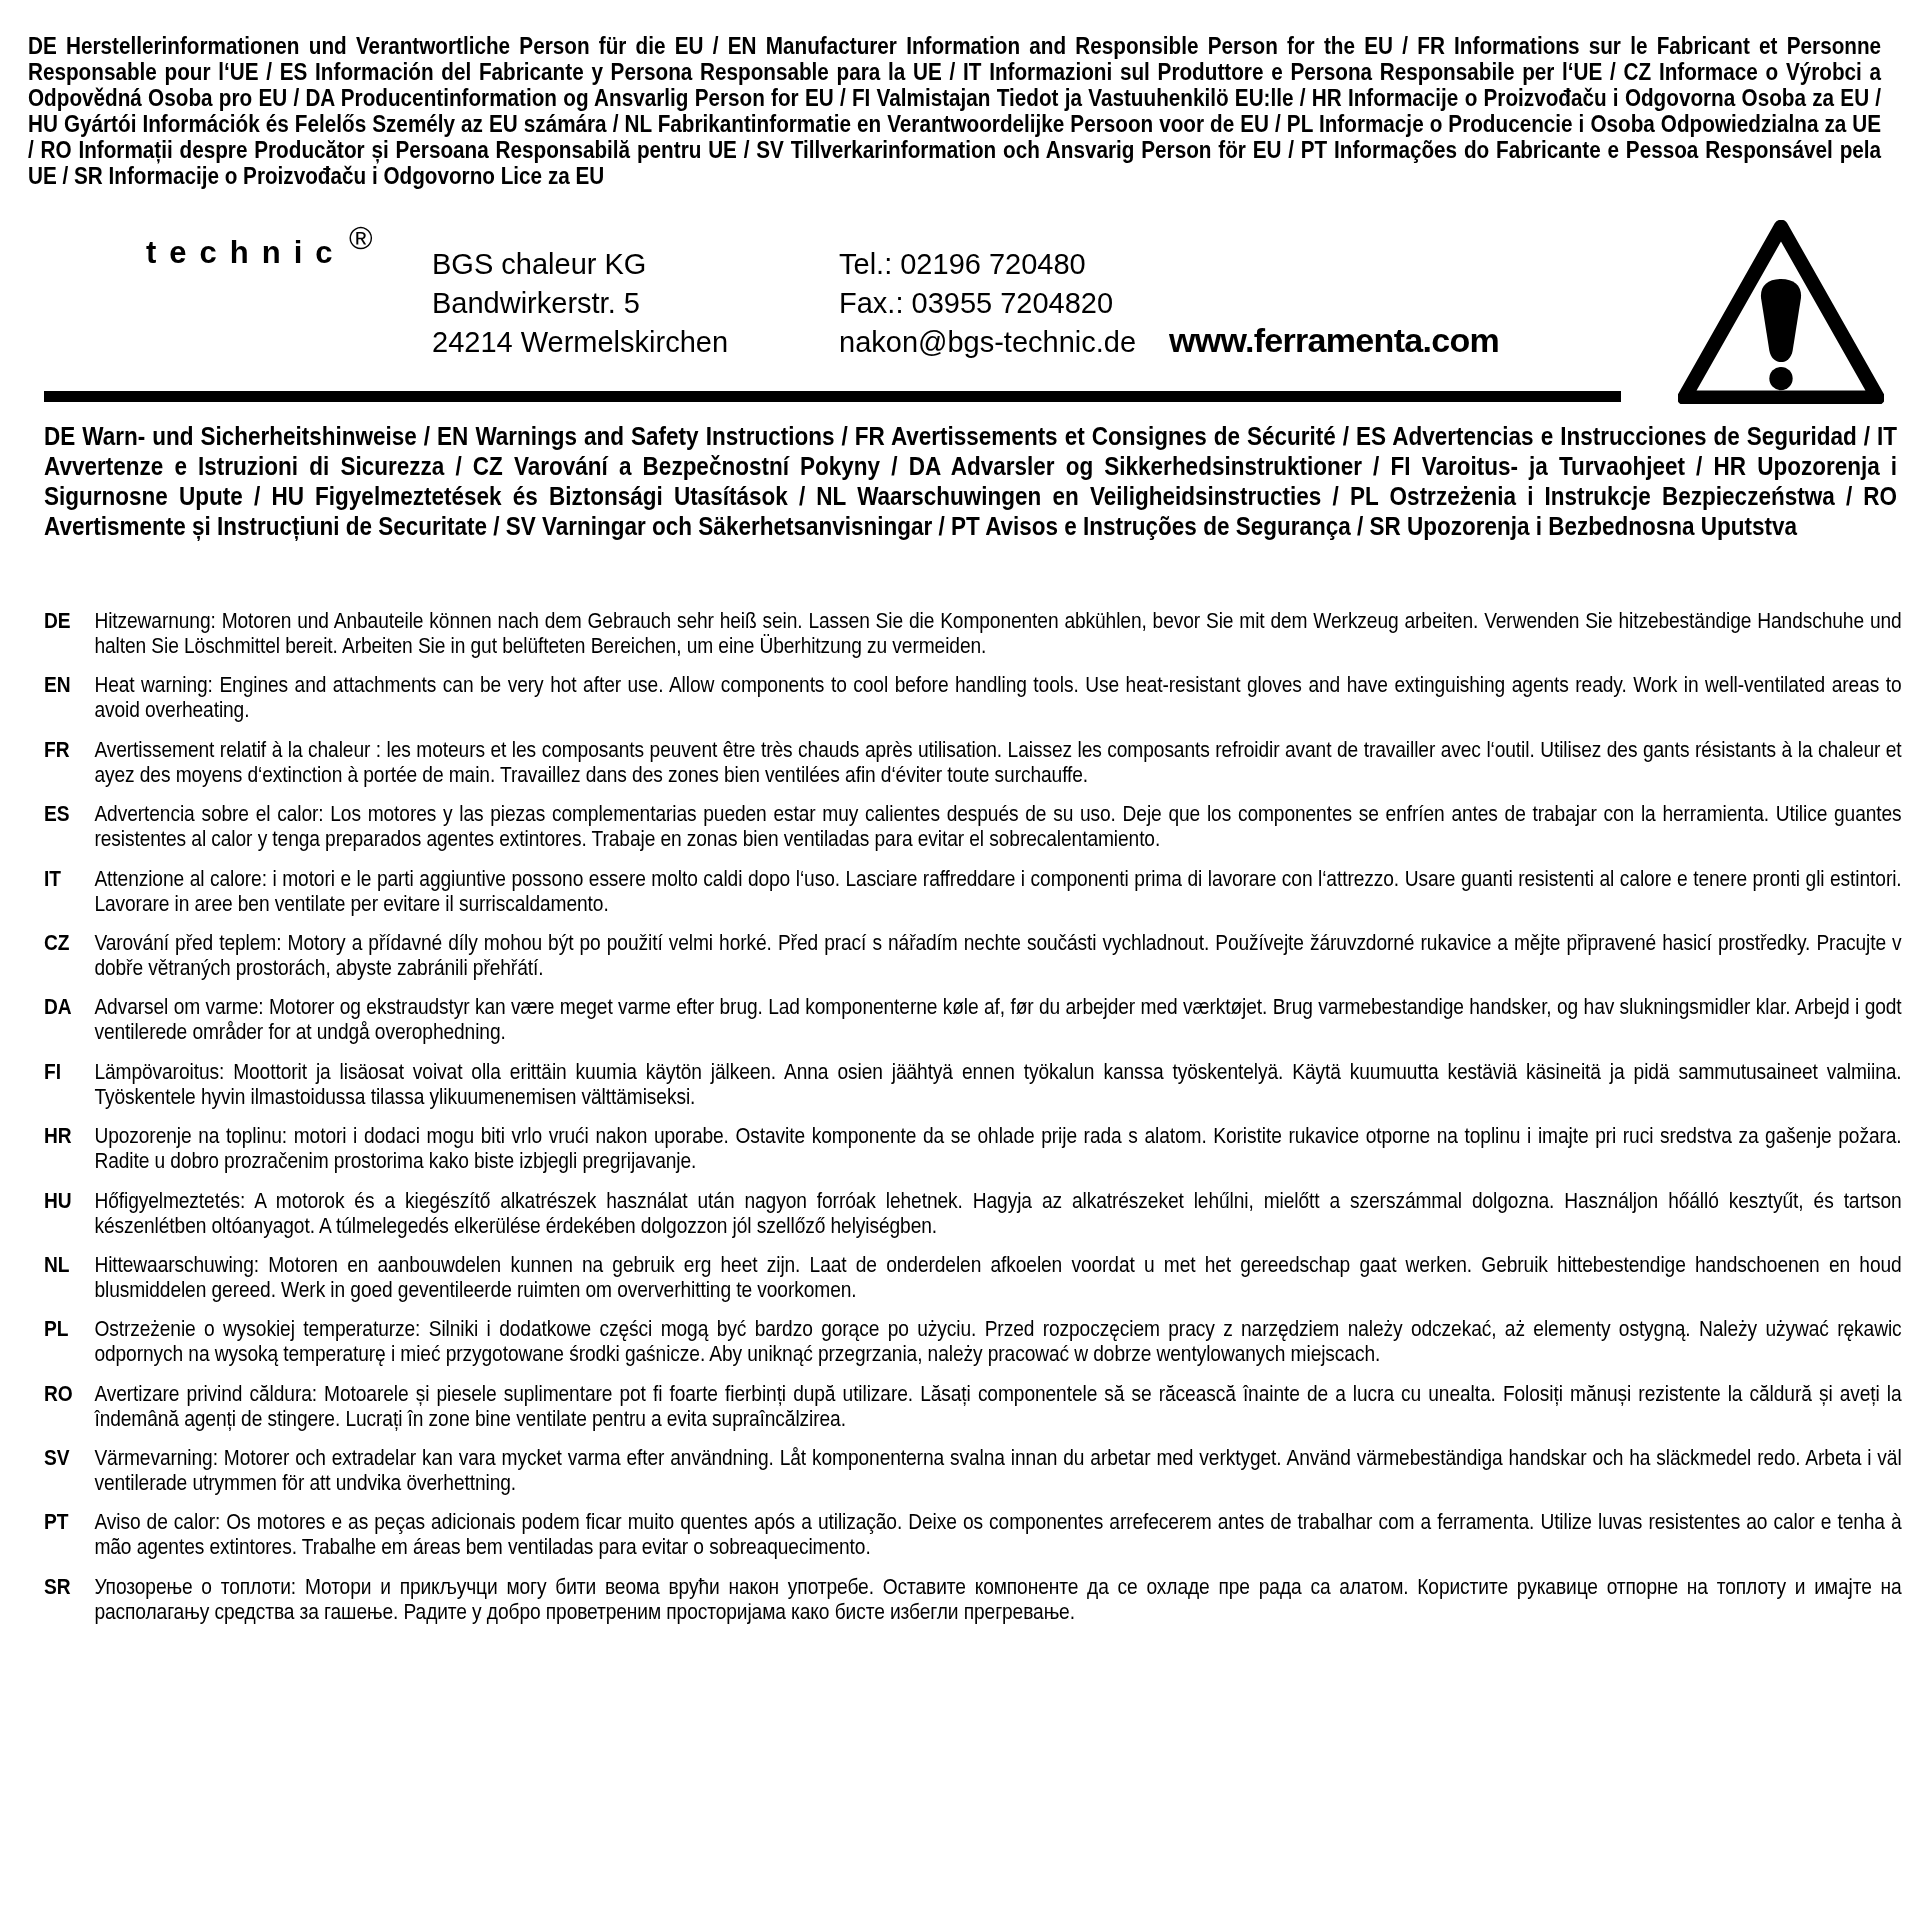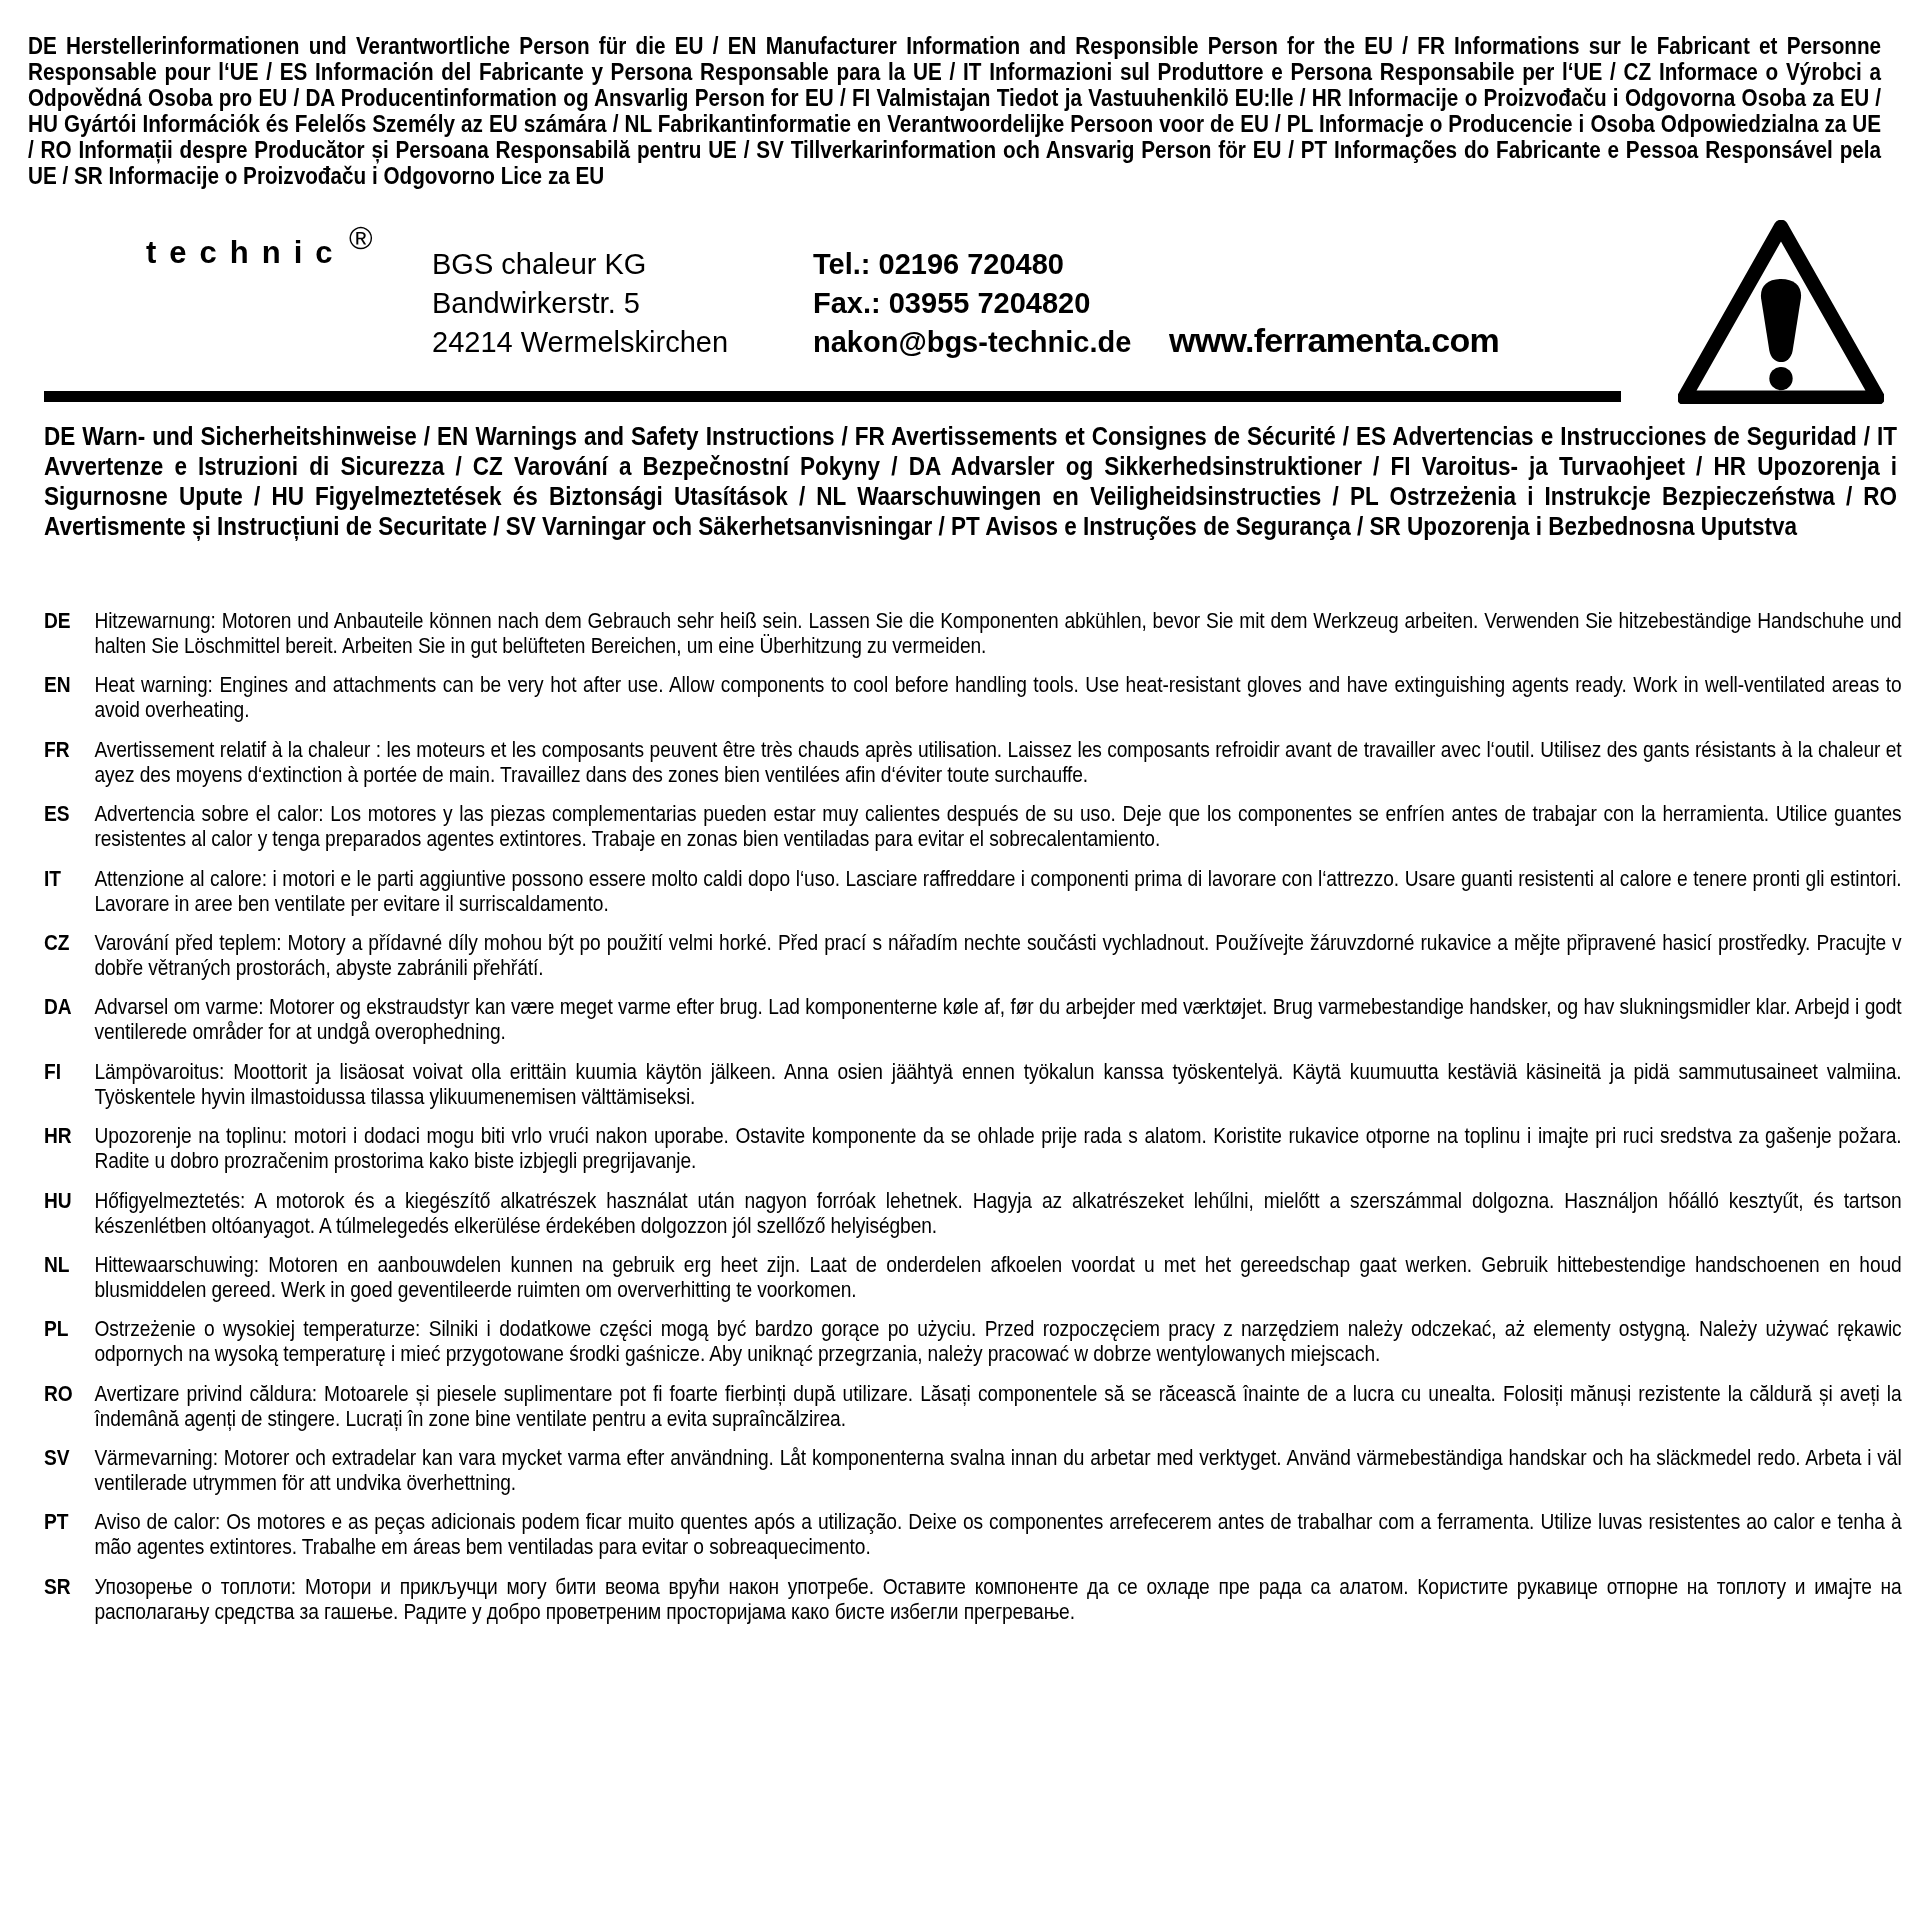--- a/index.html
+++ b/index.html
@@ -44,21 +44,21 @@
   }
   .logo-technic {
     font-size: 31px;
     font-weight: bold;
     letter-spacing: 13px;
     margin-top: 12px;
     padding-left: 105px;
     white-space: nowrap;
   }
   .address-block { position:absolute; left:432px; top:245px; font-size:29px; line-height:39px; }
-  .contact-block { position:absolute; left:813px; top:245px; font-size:29px; line-height:39px;font-weight:bold; }
+  .contact-block { position:absolute; left:839px; top:245px; font-size:29px; line-height:39px; }
   .website {
     position:absolute; left:1169px; top:321px;
     font-size:34px; font-weight:bold; letter-spacing:-0.7px;
   }
   .divider { position:absolute; left:44px; top:391px; width:1577px; height:11px; background:#000; }
   .warning-triangle { position:absolute; left:1678px; top:220px; width:206px; height:184px; }
 
   
   .safety-header { position:absolute; left:44px; top:421px; width:1853px; }
   .safety-header .condensed {

